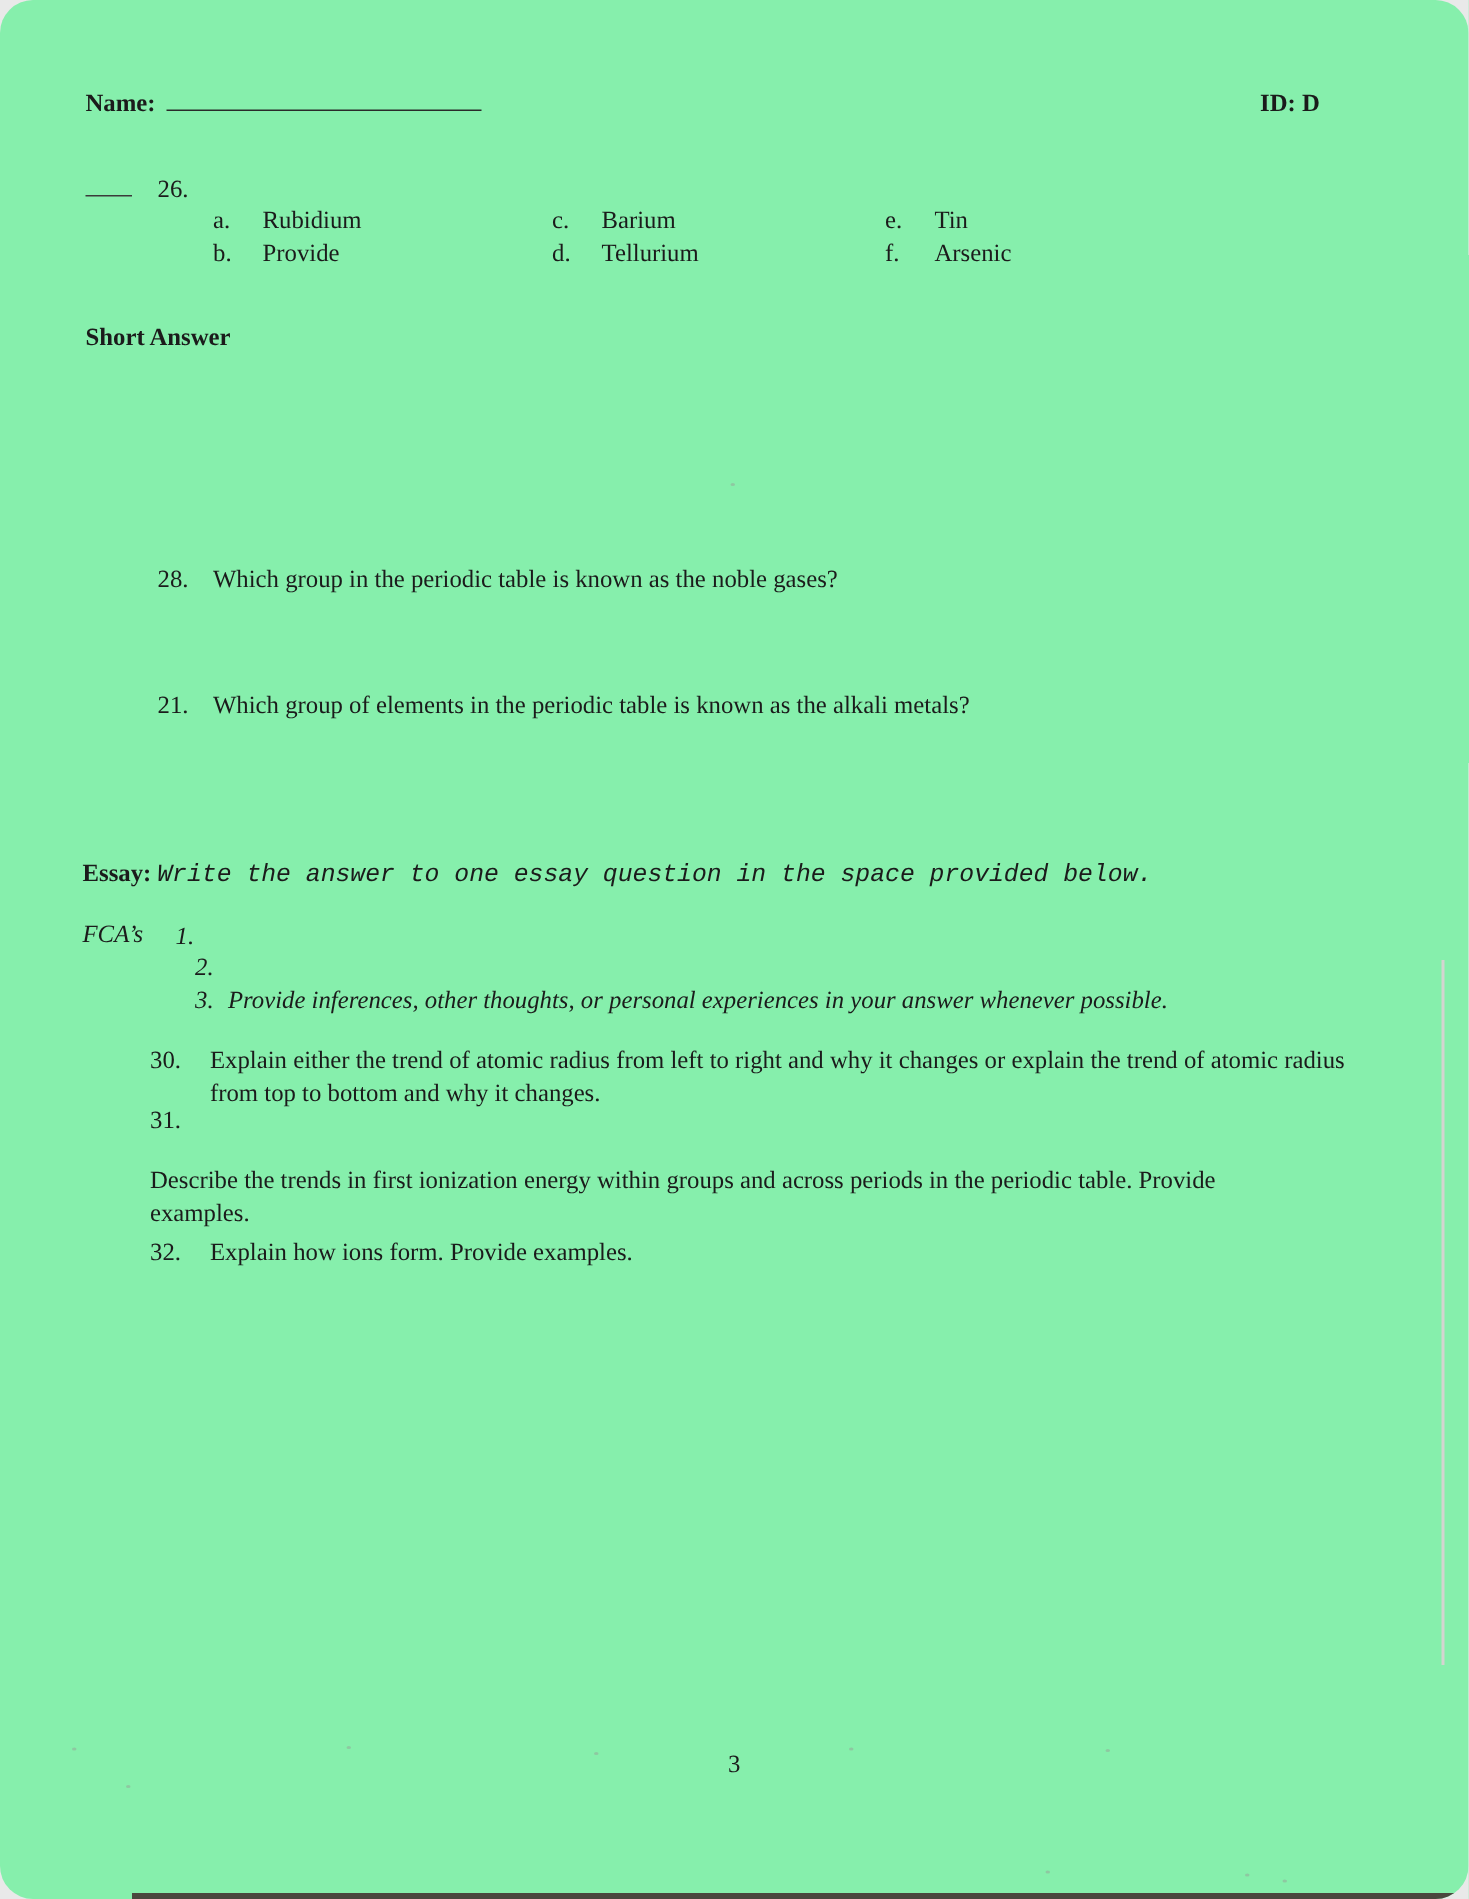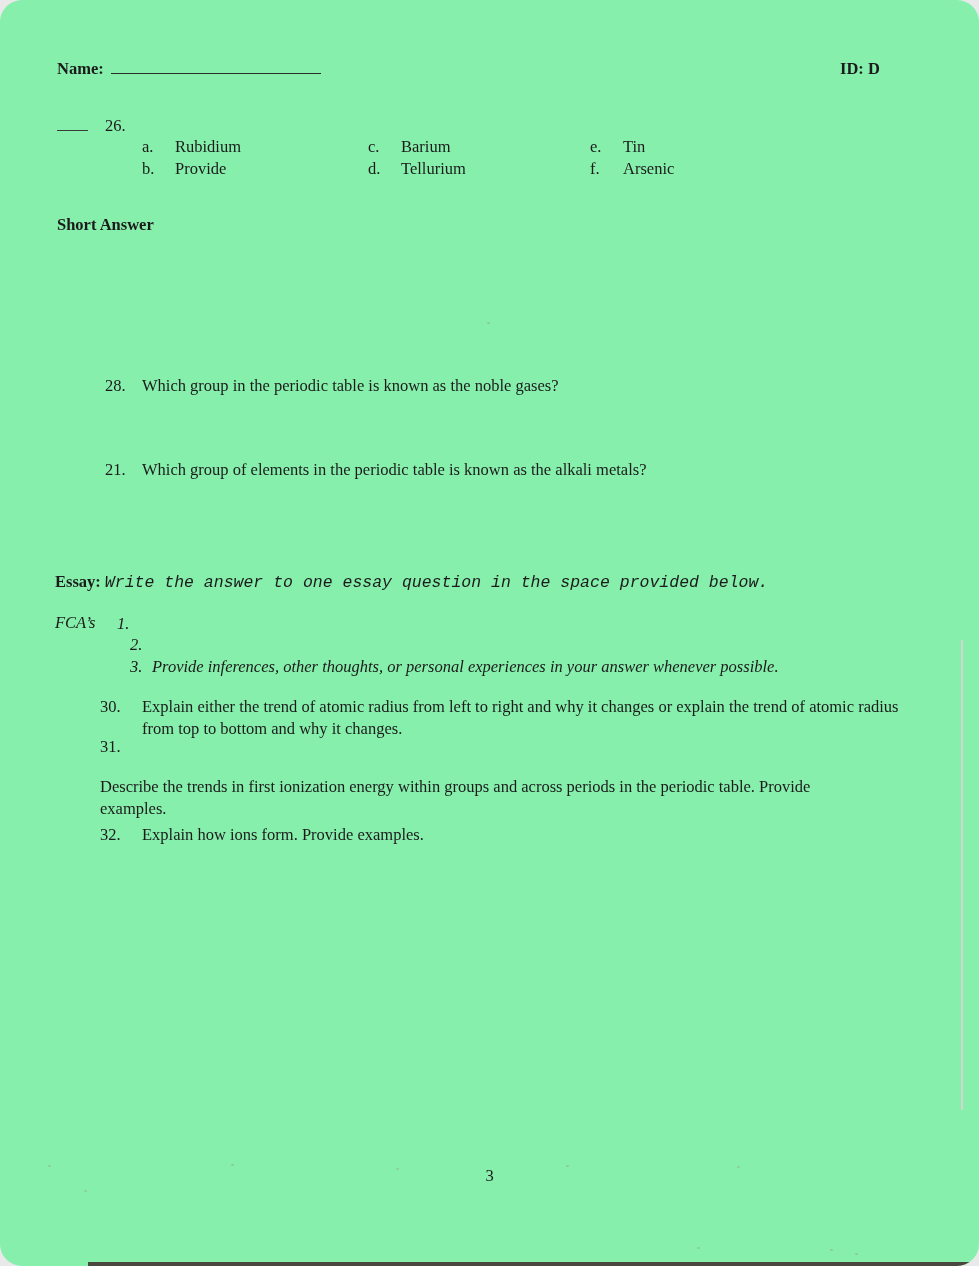--- a/index.html
+++ b/index.html
@@ -71,21 +71,21 @@
   .essay-label { font-weight: bold; }
   .essay-instruction { font-style: italic; margin-left: 4px; font-family: Liberation Mono, monospace; }
 
   .fca { position: absolute; top: 613px; left: 55px; display: flex; font-style: italic; width: 860px; }
   .fca-label { flex: 0 0 62px; }
   .fca-items { line-height: 21.3px; }
   .fca-item { display: flex; }
   .fca-item .fca-num { flex: 0 0 22px; }
   .fca-item.indent { margin-left: 13px; }
 
-  .essay-q { position: absolute; left: 100px; display: flex; width: 800px; line-height: 21.5px; justify-content: space-between; }
+  .essay-q { position: absolute; left: 100px; display: flex; width: 800px; line-height: 21.5px; }
   .essay-q .q-num { flex: 0 0 40px; }
   .essay-q .q-text { width: 758px; }
   .essay-q30 { top: 696px; }
   .essay-q31 { top: 736px; flex-direction: column; }
   .essay-q32 { top: 824px; }
 
   
   .page-number {
     position: absolute; top: 1166px; left: 0; width: 100%;
     text-align: center;

